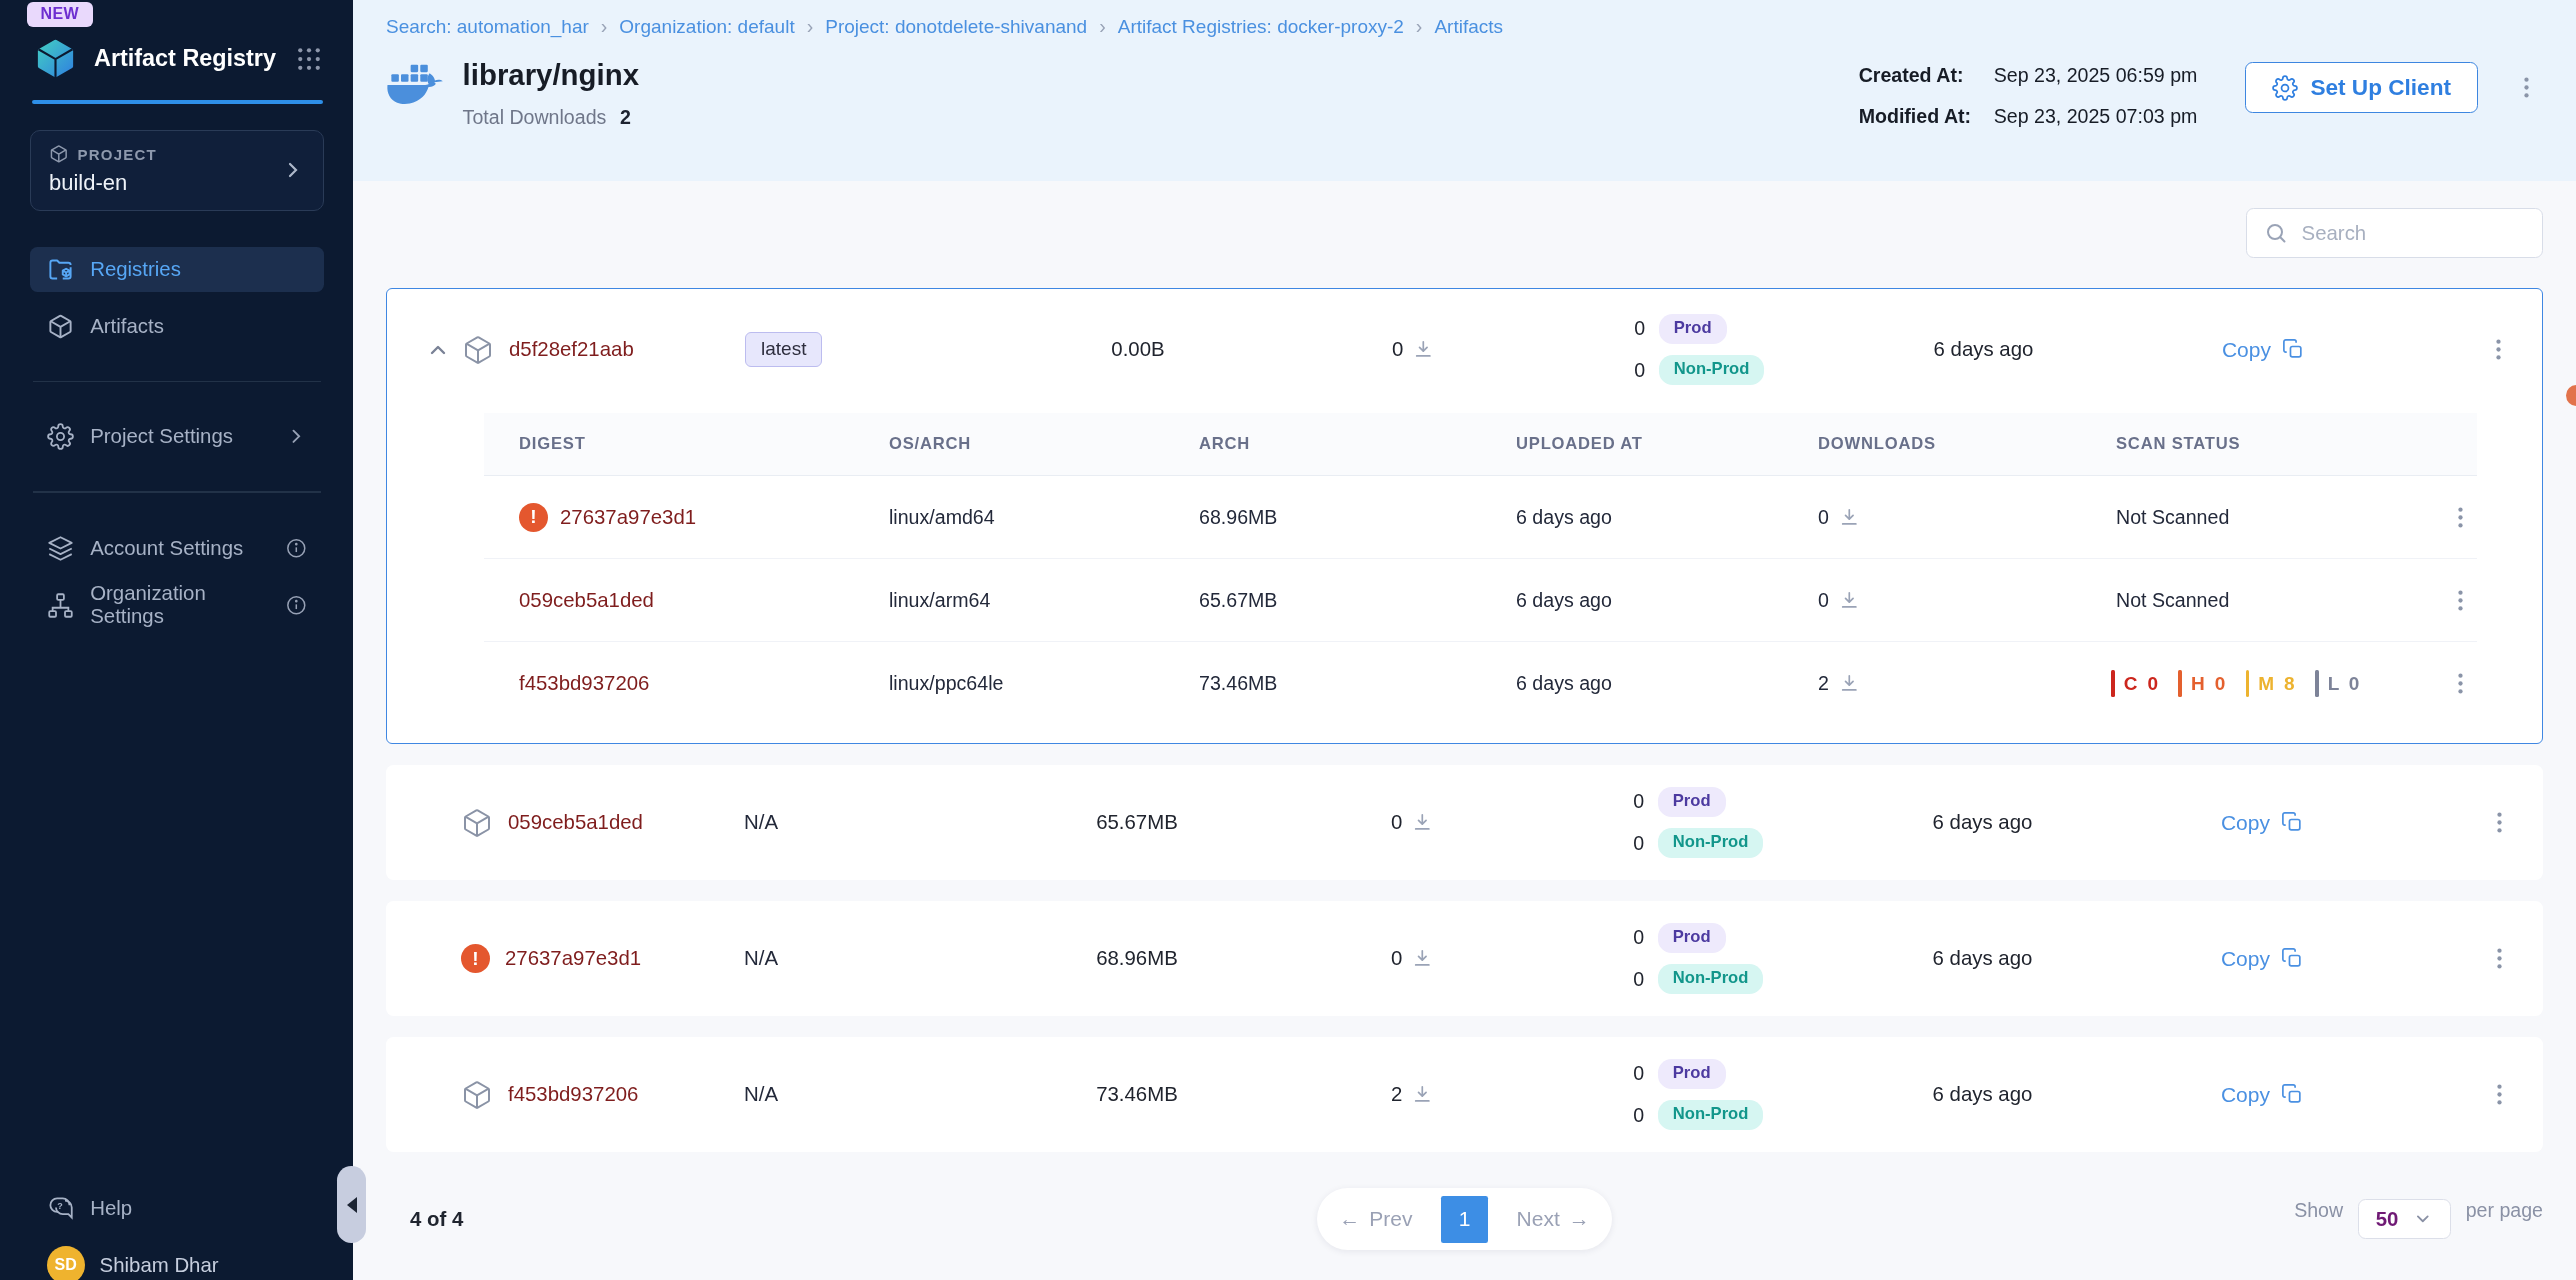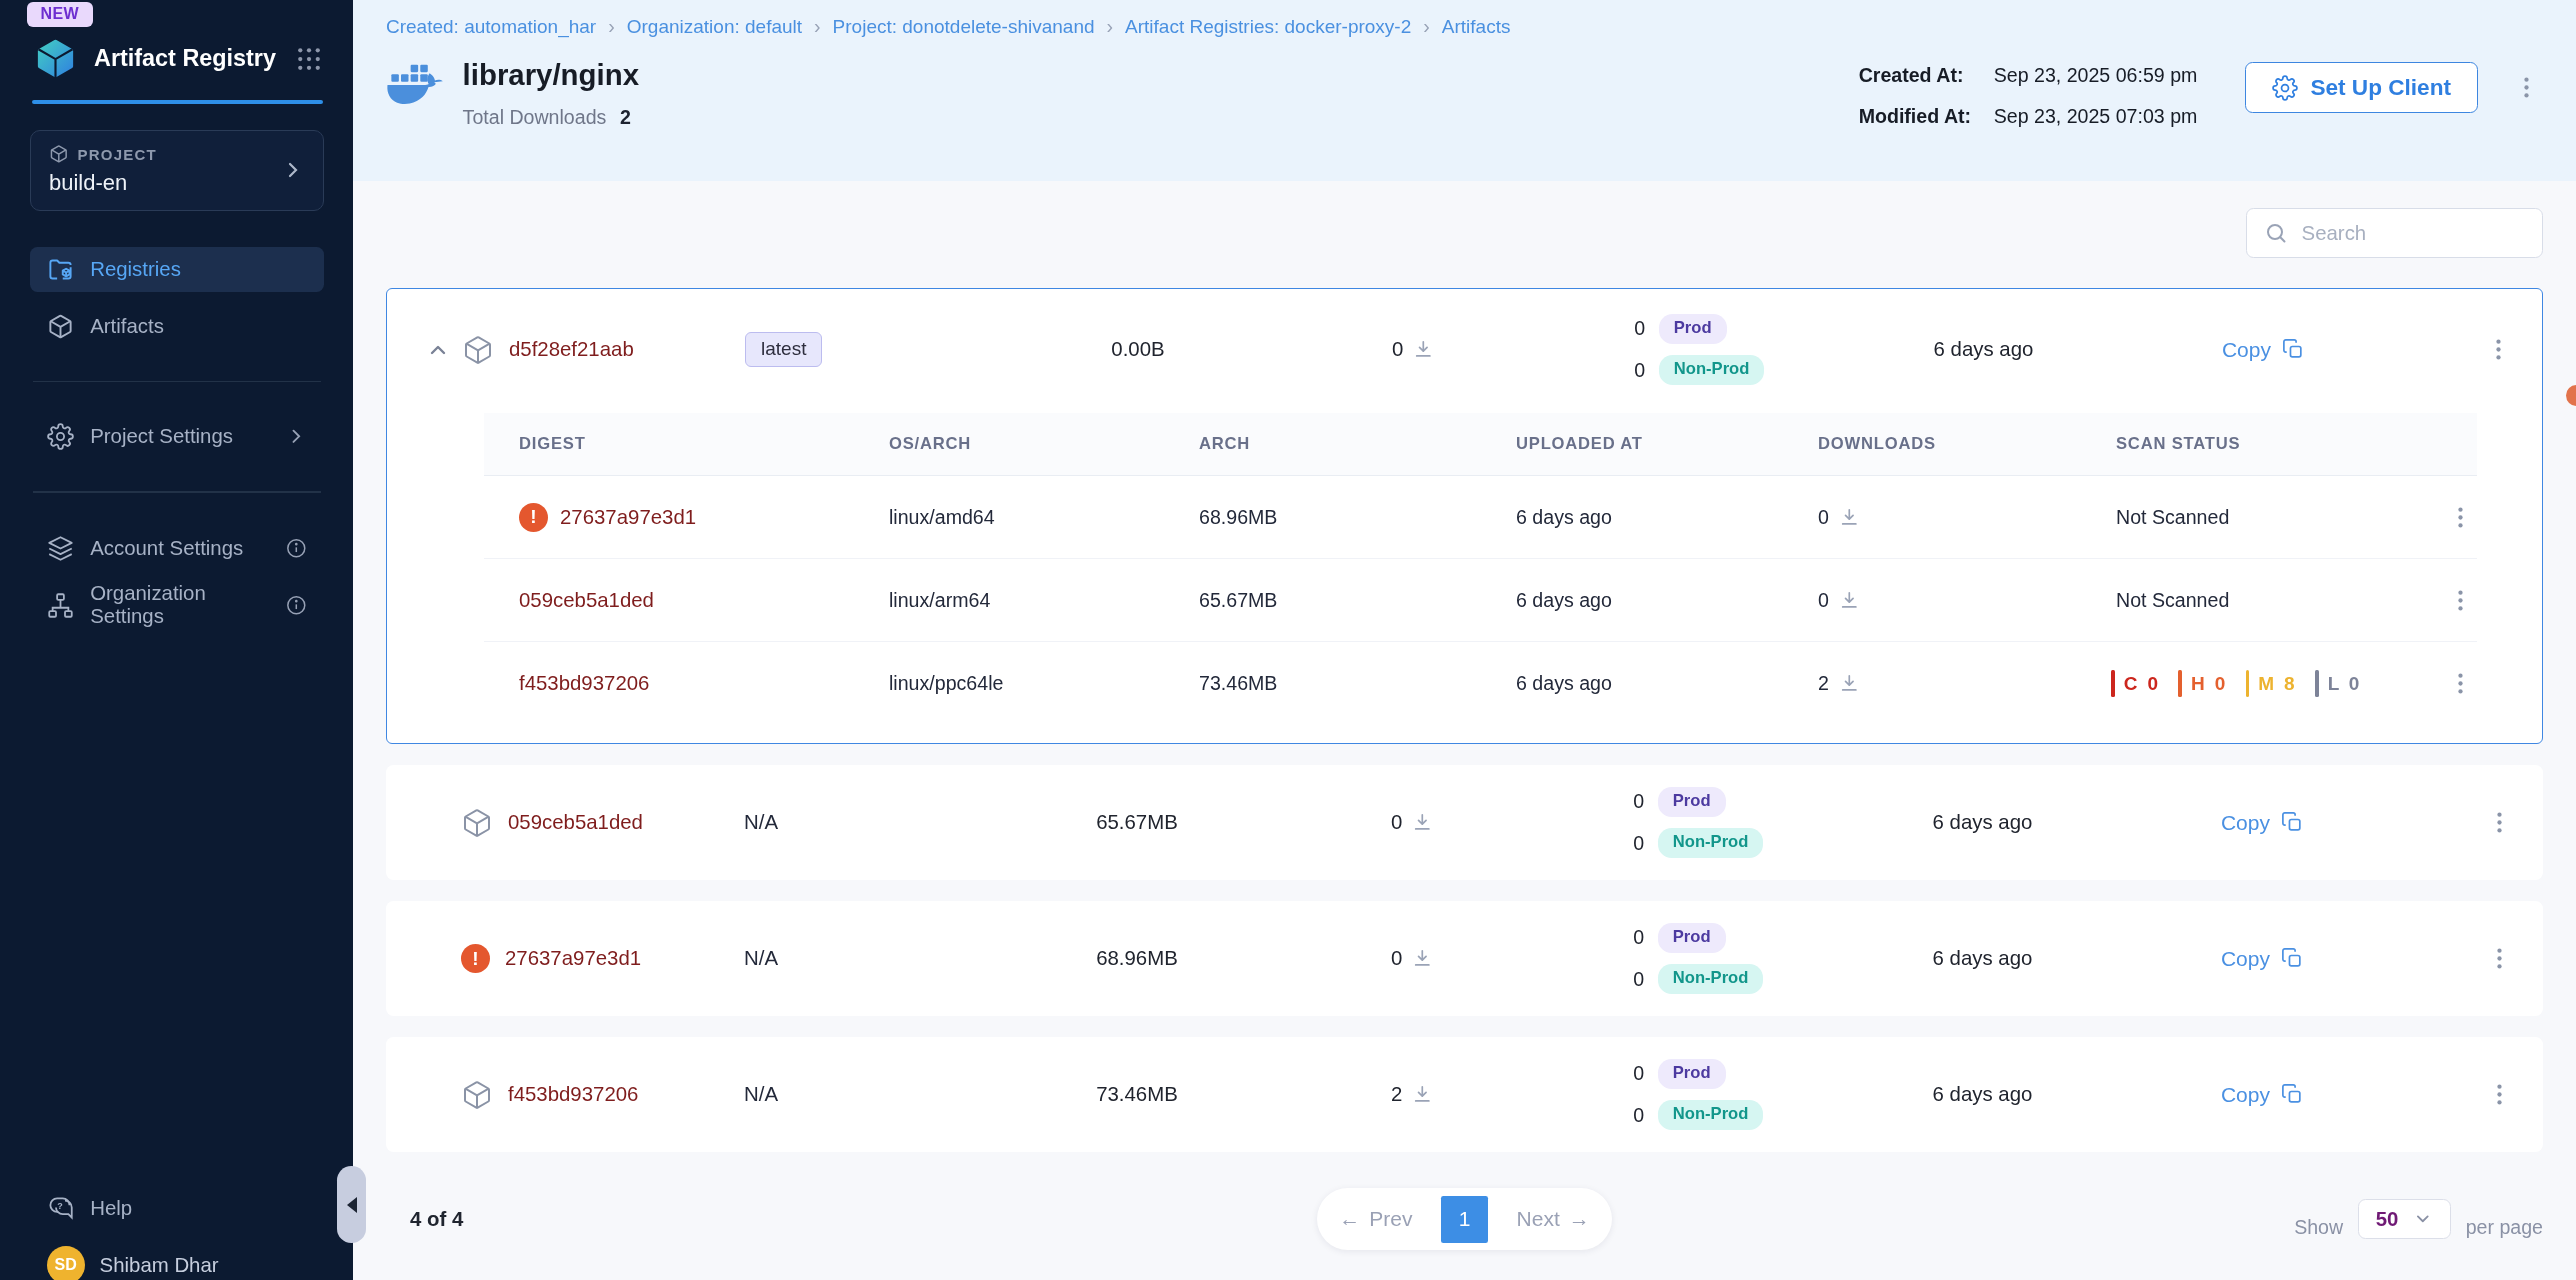--- a/index.html
+++ b/index.html
@@ -128,21 +128,21 @@
   .sev-bar { width:3.8px; height:27px; border-radius:1.5px; background:currentColor; }
   .sev-c { color:#cc261d; } .sev-h { color:#e4602e; } .sev-m { color:#edb32f; } .sev-l { color:#7d8398; }
 
   .pagination { display:grid; grid-template-columns:1fr auto 1fr; align-items:center; margin-top:36px; }
   .page-count { font-size:20.4px; font-weight:bold; color:#20252f; justify-self:start; padding-left:24px; }
   .pager { display:flex; align-items:center; background:#fff; border-radius:33px; padding:7.5px 12px; gap:18px;
     box-shadow:0 1.5px 7.5px rgba(20,30,60,.08); }
   .pager-btn { display:flex; gap:9px; align-items:center; color:#9aa1b5; font-size:21px; padding:0 10.6px; cursor:pointer; }
   .page-num { width:47px; height:47px; background:#3d8ee5; color:#fff; display:flex; align-items:center;
     justify-content:center; font-size:21px; border-radius:2.3px; cursor:pointer; }
-  .show-wrap { justify-self:end; display:flex; align-items:flex-end; gap:15px; font-size:19.6px; color:#8a91a5; }
+  .show-wrap { justify-self:end; display:flex; align-items:flex-start; gap:15px; font-size:19.6px; color:#8a91a5; }
   .page-size-select { display:flex; gap:15px; align-items:center; background:#fff; border:1.5px solid #dcdfe9;
     border-radius:7.5px; padding:7.5px 16.6px; color:#701a75; font-weight:bold; font-size:20.4px; cursor:pointer; }
   .page-size-select svg { width:19.6px; height:19.6px; color:#8a91a5; }
 
   .edge-dot { position:absolute; width:21px; height:21px; border-radius:50%; background:#e2734b; right:-10.6px;
     top:385px; z-index:9; }
 </style>
 </head>
 <body>
 
@@ -295,21 +295,21 @@
   </aside>
 
   <div class="collapse-handle">
     <span class="tri"></span>
   </div>
 
   <main class="main">
 
     <header class="page-header">
       <nav class="breadcrumb">
-        <span class="crumb">Created: automation_har</span>
+        <span class="crumb">Search: automation_har</span>
         <span class="crumb-sep">›</span>
         <span class="crumb">Organization: default</span>
         <span class="crumb-sep">›</span>
         <span class="crumb">Project: donotdelete-shivanand</span>
         <span class="crumb-sep">›</span>
         <span class="crumb">Artifact Registries: docker-proxy-2</span>
         <span class="crumb-sep">›</span>
         <span class="crumb">Artifacts</span>
       </nav>
 

